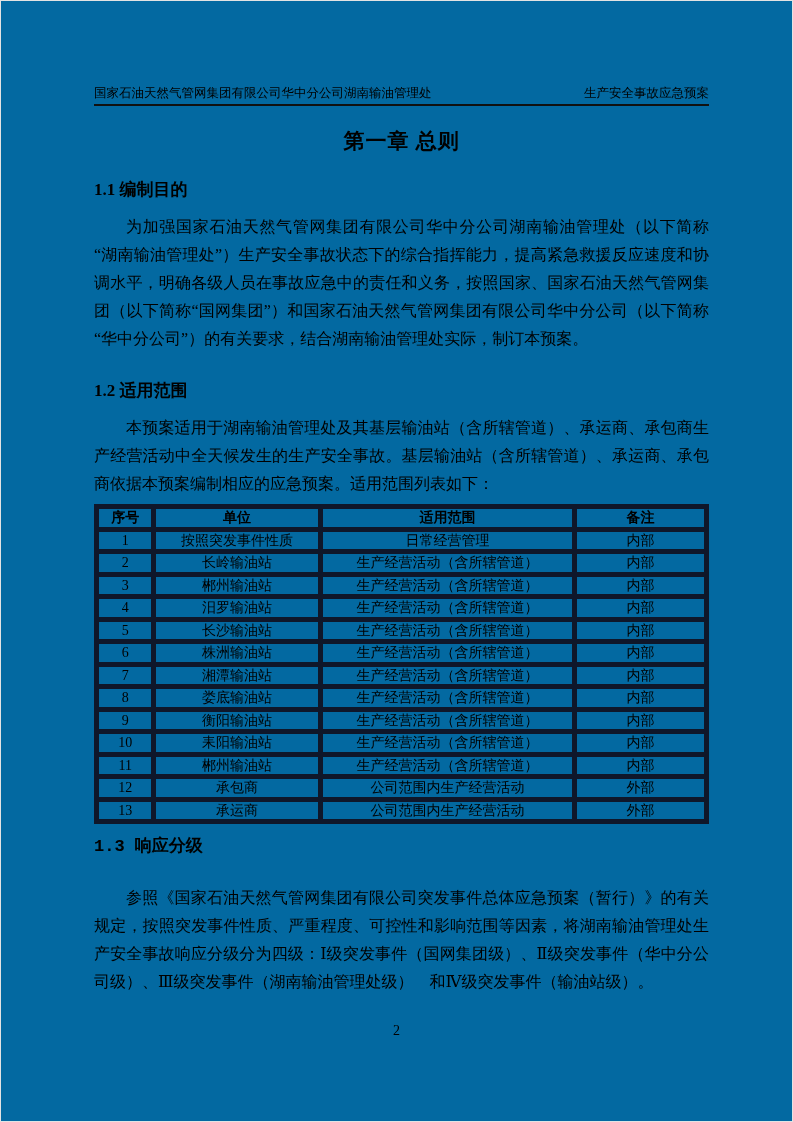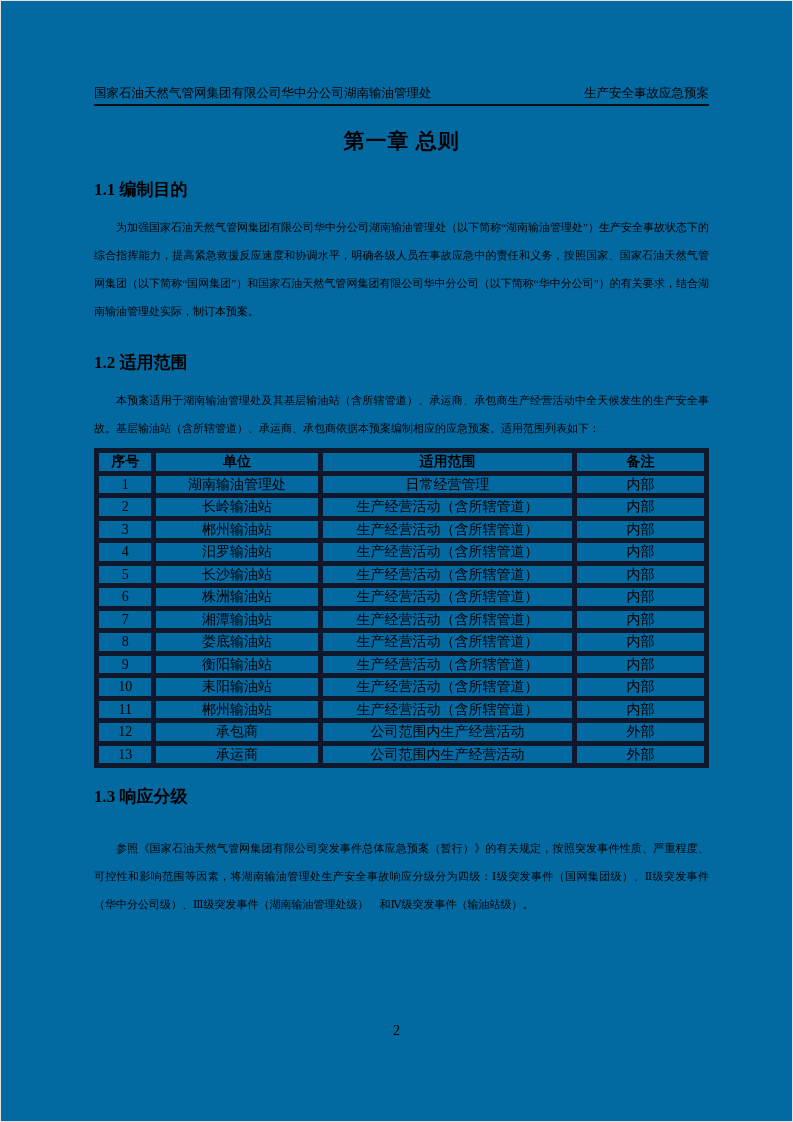--- a/index.html
+++ b/index.html
@@ -42,23 +42,23 @@
     letter-spacing: 1px;
   }
   .section-heading {
     font-size: 17px;
     font-weight: bold;
     margin: 0;
     line-height: 22px;
   }
   .h-11 { margin-top: 24px; }
   .h-12 { margin-top: 27px; }
-  .h-13 { margin-top: 18px; }
+  .h-13 { margin-top: 12px; font-family: Liberation Mono, monospace; }
   .body-para {
-    font-size: 11px;
+    font-size: 16px;
     line-height: 28px;
     text-align: justify;
     text-indent: 2em;
     margin: 0;
   }
   .p-11 { margin-top: 12px; }
   .p-12 { margin-top: 12px; }
   .p-13 { margin-top: 26px; }
   .scope-table {
     width: 100%;
@@ -125,21 +125,21 @@
         <tr>
           <th>序号</th>
           <th>单位</th>
           <th>适用范围</th>
           <th>备注</th>
         </tr>
       </thead>
       <tbody>
           <tr>
             <td>1</td>
-            <td>湖南输油管理处</td>
+            <td>按照突发事件性质</td>
             <td>日常经营管理</td>
             <td>内部</td>
           </tr>
           <tr>
             <td>2</td>
             <td>长岭输油站</td>
             <td>生产经营活动（含所辖管道）</td>
             <td>内部</td>
           </tr>
           <tr>

